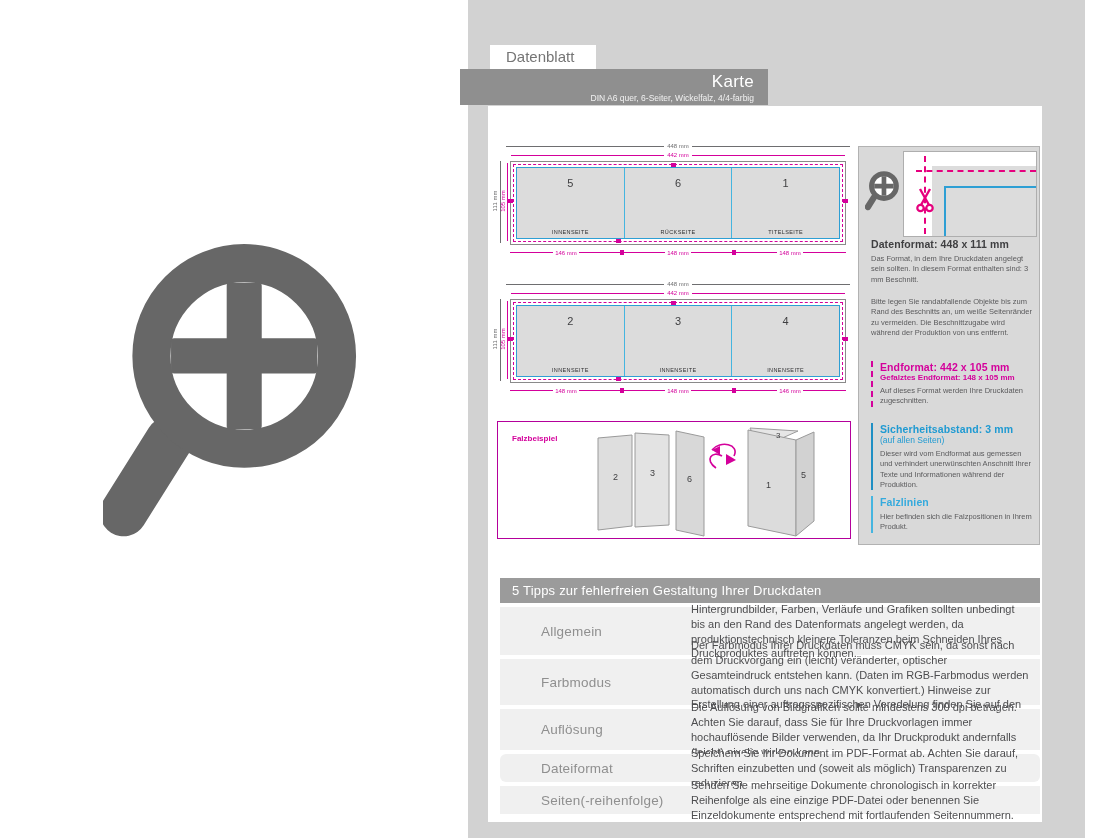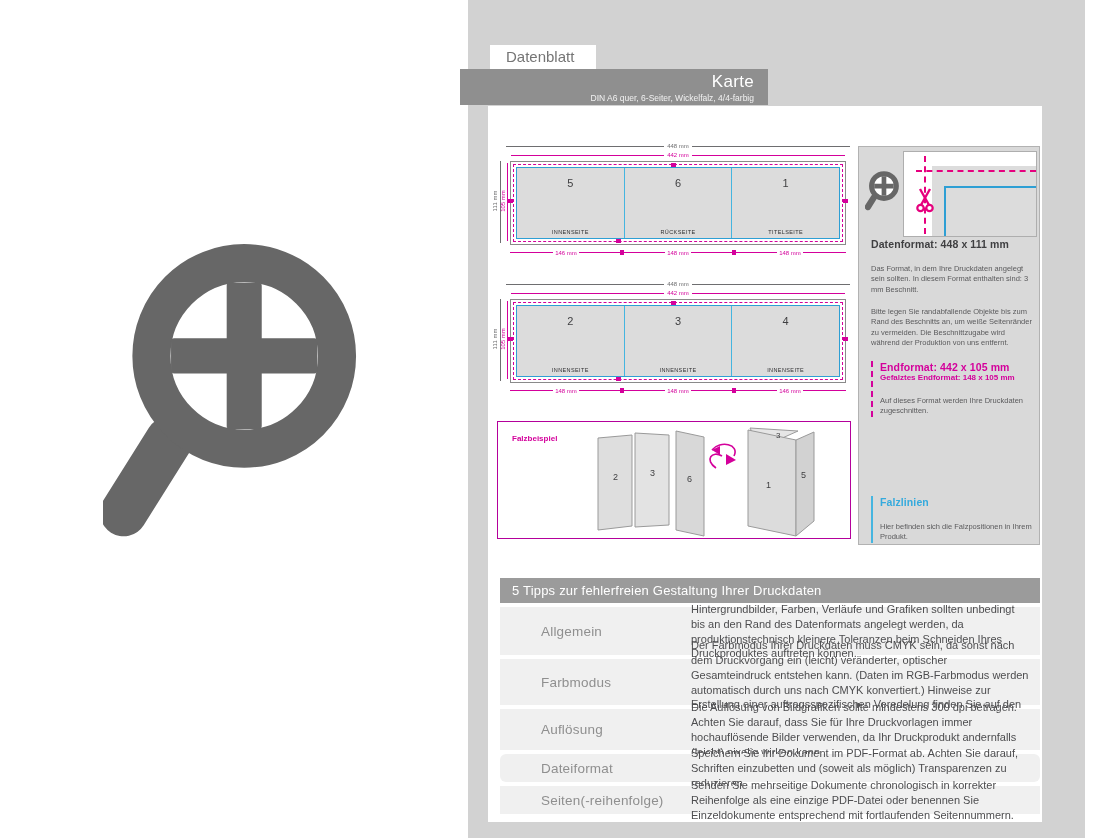--- a/index.html
+++ b/index.html
@@ -77,21 +77,21 @@
   .corner-gray{position:absolute;left:28px;top:14px;right:-2px;bottom:-2px;background:#dcdcdc;}
   .bleed-h{position:absolute;left:12px;right:0;top:18px;border-top:2px dashed var(--magenta2);}
   .bleed-v{position:absolute;left:20px;top:4px;height:78px;border-left:2px dashed var(--magenta2);}
   .fmt-h{position:absolute;left:40px;right:0;top:34px;border-top:2px solid var(--blue);}
   .fmt-v{position:absolute;left:40px;top:34px;bottom:0;border-left:2px solid var(--blue);}
   .scissors{position:absolute;left:12px;top:36px;}
   .mini-magnifier{position:absolute;left:6px;top:22px;}
   .sb-text{position:absolute;left:12px;width:162px;color:var(--body-gray);}
   .sb-title{font-size:10.5px;font-weight:bold;letter-spacing:.1px;}
   .sb-sub{font-size:8px;font-weight:bold;}
-  .sb-p{font-size:7.5px;line-height:1.38;margin-top:14px;}
+  .sb-p{font-size:7.5px;line-height:1.38;margin-top:4px;}
   .blk-datenformat{top:91px;}
   .blk-datenformat .sb-title{color:#3f3f41;}
   .blk-endformat{top:214px;border-left:2px dashed var(--magenta);padding-left:7px;}
   .blk-endformat .sb-title,.blk-endformat .sb-sub{color:var(--magenta);}
   .blk-sicherheit{top:276px;border-left:2px solid #1f8fc4;padding-left:7px;}
   .blk-sicherheit .sb-title,.blk-sicherheit .sb-sub{color:#1f9ad2;}
   .blk-sicherheit .sb-sub{font-weight:normal;font-size:8.5px;}
   .blk-falzlinien{top:349px;border-left:2px solid var(--cyan);padding-left:7px;}
   .blk-falzlinien .sb-title{color:#35aadd;}
 
@@ -278,20 +278,25 @@
     <div class="sb-p">Das Format, in dem Ihre Druckdaten angelegt sein sollten. In diesem Format enthalten sind: 3 mm Beschnitt.</div>
     <div class="sb-p" style="margin-top:12px;">Bitte legen Sie randabfallende Objekte bis zum Rand des Beschnitts an, um weiße Seitenränder zu vermeiden. Die Beschnittzugabe wird während der Produktion von uns entfernt.</div>
   </div>
 
   <div class="sb-text blk-endformat">
     <div class="sb-title">Endformat: 442 x 105 mm</div>
     <div class="sb-sub">Gefalztes Endformat: 148 x 105 mm</div>
     <div class="sb-p">Auf dieses Format werden Ihre Druckdaten zugeschnitten.</div>
   </div>
 
+  <div class="sb-text blk-sicherheit">
+    <div class="sb-title">Sicherheitsabstand: 3 mm</div>
+    <div class="sb-sub">(auf allen Seiten)</div>
+    <div class="sb-p">Dieser wird vom Endformat aus gemessen und verhindert unerwünschten Anschnitt Ihrer Texte und Informationen während der Produktion.</div>
+  </div>
 
   <div class="sb-text blk-falzlinien">
     <div class="sb-title">Falzlinien</div>
     <div class="sb-p">Hier befinden sich die Falzpositionen in Ihrem Produkt.</div>
   </div>
 </div>
 
 <div class="abs tips-header">5 Tipps zur fehlerfreien Gestaltung Ihrer Druckdaten</div>
 
 <div class="abs tip-row row-1">

